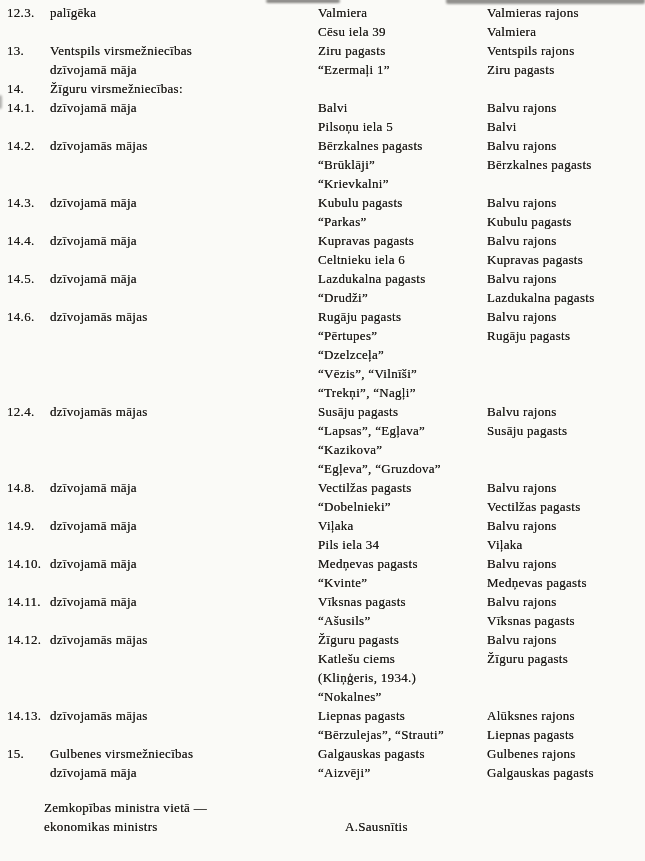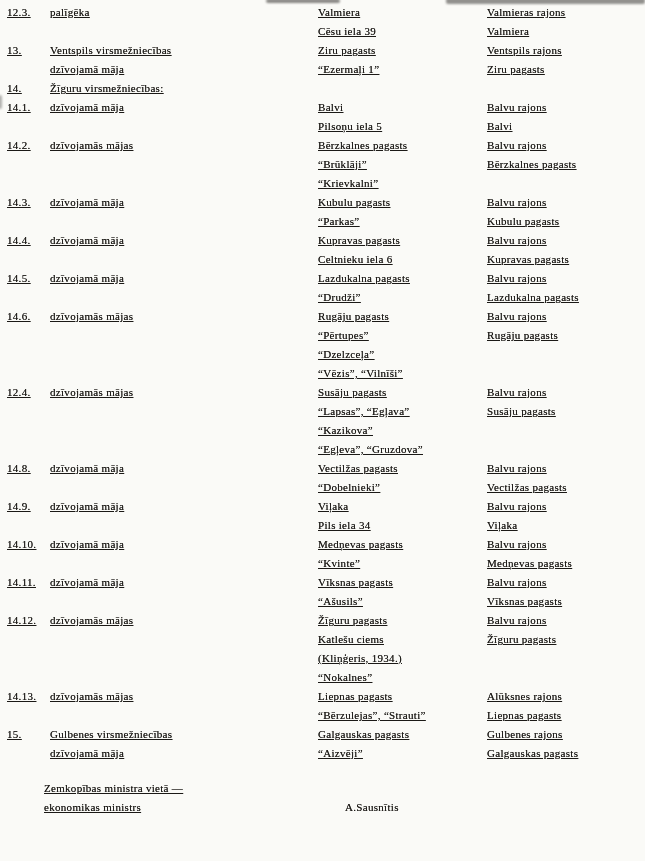--- a/index.html
+++ b/index.html
@@ -8,25 +8,24 @@
     background:#fafaf7;
     font-family:"Liberation Serif","DejaVu Serif",serif;
     color:#1b1916;
     overflow:hidden;
     position:relative;
     -webkit-font-smoothing:antialiased;
   }
   .page{
     position:relative;
     width:645px;height:861px;
-    font-size:11px;
+    font-size:13px;
     line-height:19px;
     letter-spacing:0.3px;
     text-shadow:0 0 0.5px rgba(20,18,15,0.75);
-    text-decoration:underline;
   }
   
   .doc-table{
     padding:3px 0 0 7px;
   }
   .line{
     display:grid;
     grid-template-columns:43px 268px 169px 1fr;
     height:19px;
     white-space:nowrap;
@@ -176,20 +175,26 @@
         <span class="cell loc">“Dzelzceļa”</span>
         <span class="cell region"></span>
       </div>
       <div class="line">
         <span class="cell num"></span>
         <span class="cell desc"></span>
         <span class="cell loc">“Vēzis”, “Vilnīši”</span>
         <span class="cell region"></span>
       </div>
       <div class="line">
+        <span class="cell num"></span>
+        <span class="cell desc"></span>
+        <span class="cell loc">“Trekņi”, “Nagļi”</span>
+        <span class="cell region"></span>
+      </div>
+      <div class="line">
         <span class="cell num">12.4.</span>
         <span class="cell desc">dzīvojamās mājas</span>
         <span class="cell loc">Susāju pagasts</span>
         <span class="cell region">Balvu rajons</span>
       </div>
       <div class="line">
         <span class="cell num"></span>
         <span class="cell desc"></span>
         <span class="cell loc">“Lapsas”, “Egļava”</span>
         <span class="cell region">Susāju pagasts</span>

